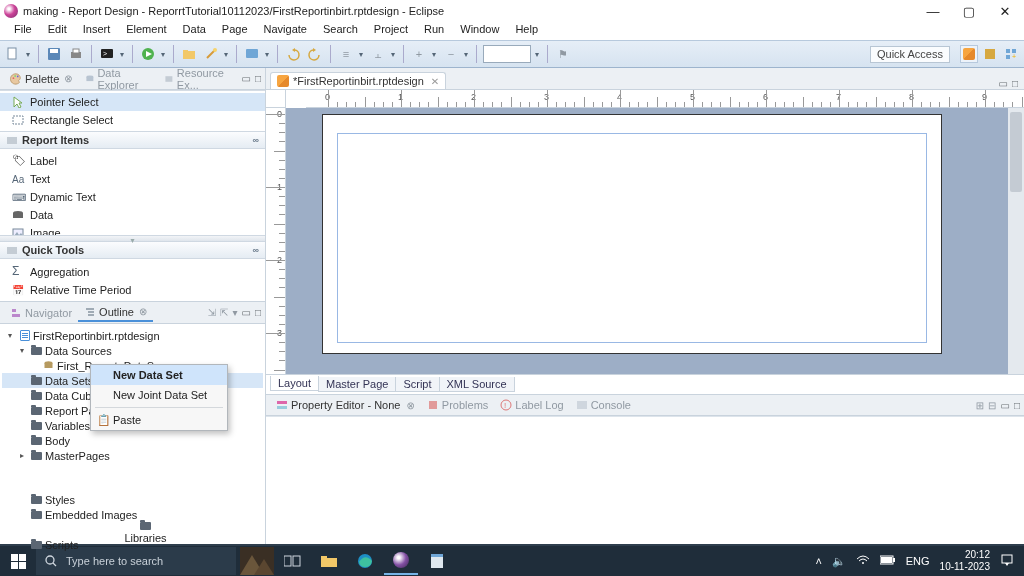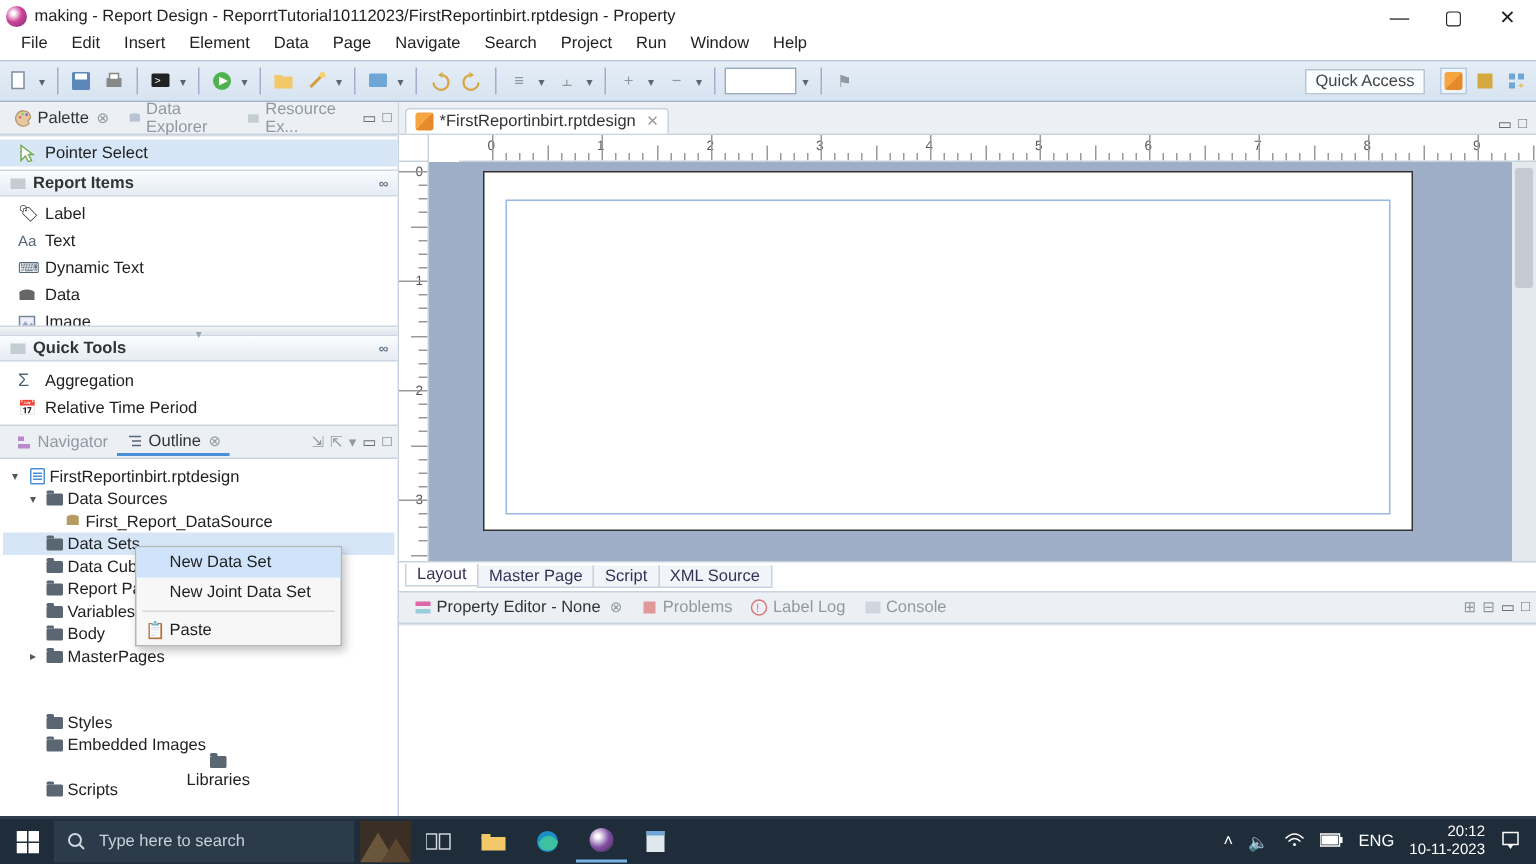--- a/index.html
+++ b/index.html
@@ -61,32 +61,32 @@
 .prop-area{ height:150px; display:flex; flex-direction:column;}
 .taskbar{ height:32px; background:#1f2d3a; border-top:2px solid #2e3e4d; display:flex; align-items:center; color:#fff; font-size:11px;}
 .start{width:36px; height:32px; display:flex;align-items:center;justify-content:center;}
 .start svg{width:15px;height:15px;}
 .search{ flex:0 0 200px; height:28px; background:#2b3b4a; display:flex; align-items:center; gap:8px; padding:0 8px; color:#c9d1d9;text-align:center;}
 .task-icons{display:flex; gap:2px; margin-left:4px;}
 .task-icons .ti2{width:34px;height:28px;display:flex;align-items:center;justify-content:center;}
 .tray{margin-left:auto; display:flex; align-items:center; gap:10px; padding:0 10px;}
 .ctx-menu{ position:absolute; left:90px; top:364px; width:138px; background:#f7f7f7; border:1px solid #b1b6bb; box-shadow:2px 3px 6px rgba(0,0,0,.25); font-size:11px; z-index:50;}
 .ctx-item{ padding:4px 8px 4px 22px; color:#222;}
-.ctx-item.hl{ background:#cfe4fb;}
+.ctx-item.hl{ background:#cfe4fb;font-weight:bold;}
 .ctx-sep{ height:1px; background:#d4d8dc; margin:2px 4px;}
 .dropd{height:18px; width:48px; background:#fff; border:1px solid #9ab;}
 .gray{color:#9099a2;}
 .orangerpt{width:12px;height:12px;background:linear-gradient(135deg,#f7a540 50%,#e6892b 50%);border-radius:2px;}
 </style>
 </head>
 <body>
 
 <div class="titlebar">
   <div class="app-icon"></div>
-  <div class="title">making - Report Design - ReporrtTutorial10112023/FirstReportinbirt.rptdesign - Property</div>
+  <div class="title">making - Report Design - ReporrtTutorial10112023/FirstReportinbirt.rptdesign - Eclipse</div>
   <div class="win-controls">
     <span>—</span>
     <span>▢</span>
     <span>✕</span>
   </div>
 </div>
 
 <div class="menubar">
   <span>File</span>
   <span>Edit</span>
@@ -242,20 +242,26 @@
       </div>
     </div>
 
     <div class="palette-section">
       <div class="palette-list">
         <div class="palette-item selected">
           <svg width="12" height="12">
               <polygon points="2,1 2,11 5,8 7,12 9,11 7,7 10,7" fill="#fff" stroke="#7a5"></polygon>
             </svg>
           <span>Pointer Select</span>
+        </div>
+        <div class="palette-item">
+          <svg width="12" height="12">
+              <rect x="1" y="2" width="10" height="8" fill="none" stroke="#789" stroke-dasharray="2,1"></rect>
+            </svg>
+          <span>Rectangle Select</span>
         </div>
       </div>
 
       <div class="palette-header">
         <svg width="12" height="12">
             <rect x="1" y="3" width="10" height="7" fill="#c4ccd4"></rect>
           </svg>
         <span>Report Items</span>
         <span class="chev">∞</span>
       </div>

